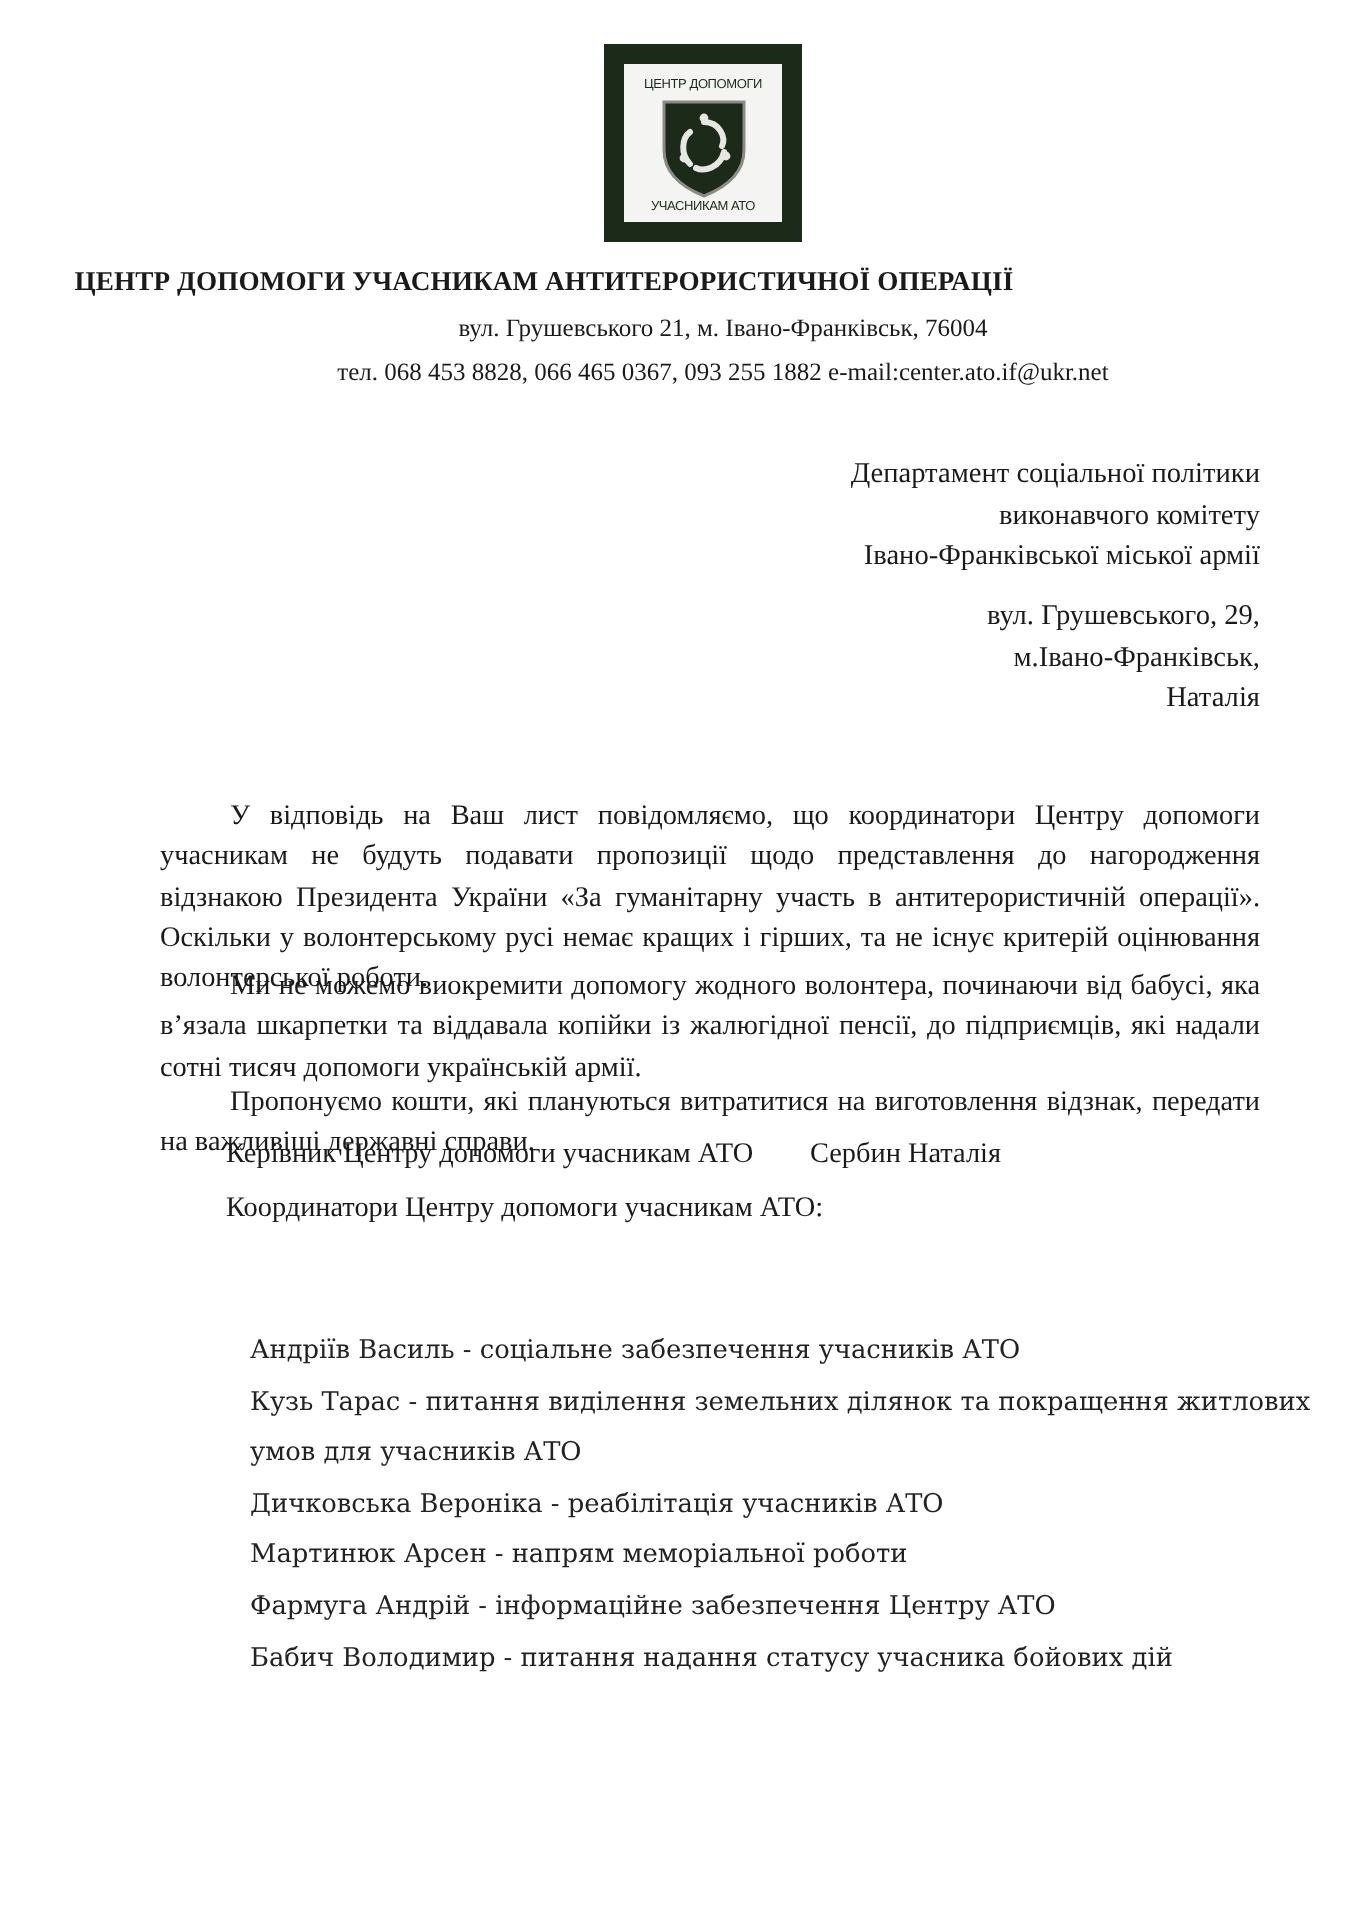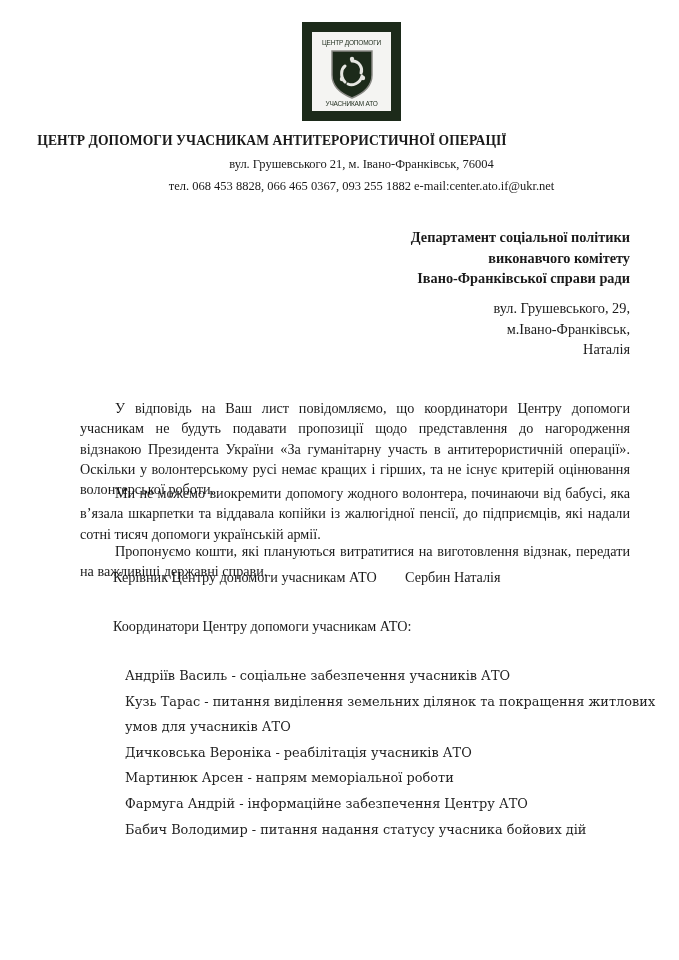--- a/index.html
+++ b/index.html
@@ -25,40 +25,40 @@
       position: absolute; left: 0; width: 544px; top: 133px; text-align: center;
       font-weight: bold; font-size: 13.6px; letter-spacing: 0.05px;
     }
     .header-line {
       position: absolute; left: 0; width: 679px; text-align: center; font-size: 12.5px;
     }
     .hl1 { top: 157px; left: 22px; }
     .hl2 { top: 179px; left: 22px; }
     .recipient {
       position: absolute; right: 49px; top: 227px; text-align: right;
-      font-weight: bold; font-size: 14.3px; line-height: 20.5px;
+      font-weight: normal; font-size: 14.3px; line-height: 20.5px;
     }
     .address {
       position: absolute; right: 49px; top: 298px; text-align: right;
       font-size: 14.3px; line-height: 20.5px;
     }
     .body-text {
       position: absolute; left: 80px; width: 550px; font-size: 14.2px; line-height: 20.3px;
       text-align: justify; text-indent: 35px;
     }
     .p1 { top: 398px; }
     .p2 { top: 483px; }
     .p3 { top: 541px; }
     .p { margin: 0; }
     .signature {
       position: absolute; left: 113px; top: 569px; font-size: 14.2px; text-align: center;
     }
     .sig-name { position: absolute; left: 292px; top: 0; white-space: nowrap; }
     .coord-heading {
-      position: absolute; left: 113px; top: 618px; font-size: 14.2px;
+      position: absolute; left: 113px; top: 596px; font-size: 14.2px;
     }
     .coord-list {
       position: absolute; left: 114px; top: 652px; margin: 11px; padding: 0; list-style: none;
       font-family: "DejaVu Serif", "Liberation Serif", serif; font-size: 12.9px; line-height: 25.6px; color: #222;
       width: 520px;
     }
     .coord-list li { white-space: nowrap; }
   </style>
 </head>
 <body>
@@ -83,21 +83,21 @@
   </div>
 </div>
 
 <div class="header-title">ЦЕНТР ДОПОМОГИ УЧАСНИКАМ АНТИТЕРОРИСТИЧНОЇ ОПЕРАЦІЇ</div>
 <div class="header-line hl1">вул. Грушевського 21,  м. Івано-Франківськ, 76004</div>
 <div class="header-line hl2">тел. 068 453 8828, 066 465 0367, 093 255 1882 e-mail:center.ato.if@ukr.net</div>
 
 <div class="recipient">
   <div>Департамент соціальної політики</div>
   <div>виконавчого комітету</div>
-  <div>Івано-Франківської справи ради</div>
+  <div>Івано-Франківської міської армії</div>
 </div>
 
 <div class="address">
   <div>вул. Грушевського, 29,</div>
   <div>м.Івано-Франківськ,</div>
   <div>Наталія</div>
 </div>
 
 <div class="body-text p1">
   <p class="p">У   відповідь на Ваш лист   повідомляємо, що координатори  Центру допомоги учасникам  не будуть подавати пропозиції щодо представлення до  нагородження відзнакою Президента України «За гуманітарну участь в антитерористичній операції». Оскільки у волонтерському русі немає кращих і гірших, та не існує критерій оцінювання волонтерської роботи.</p>

